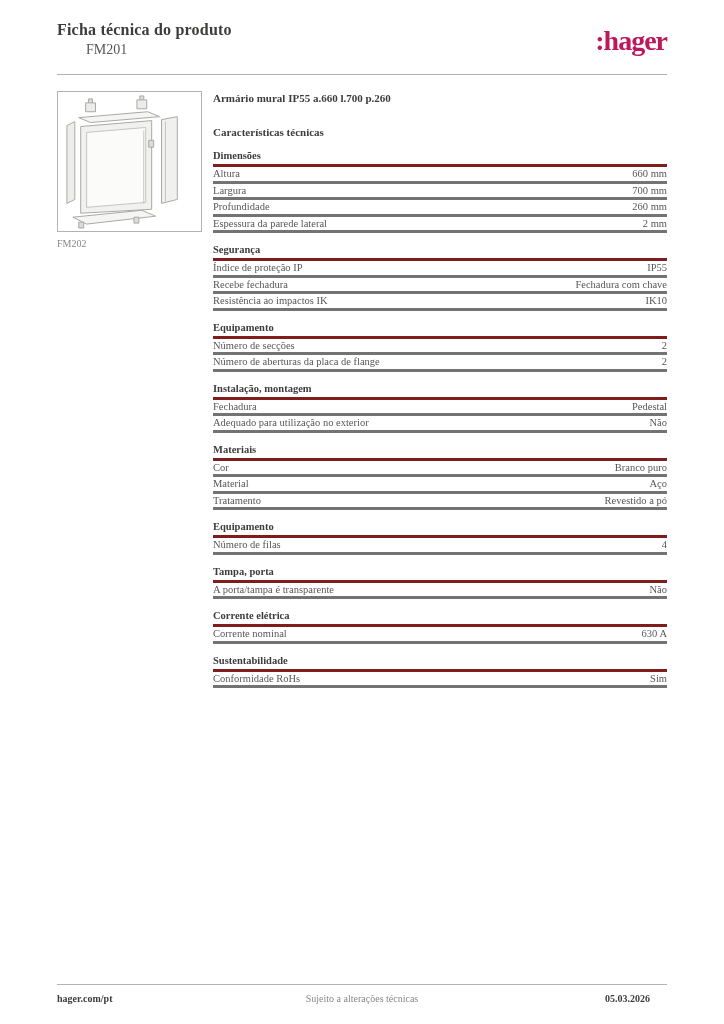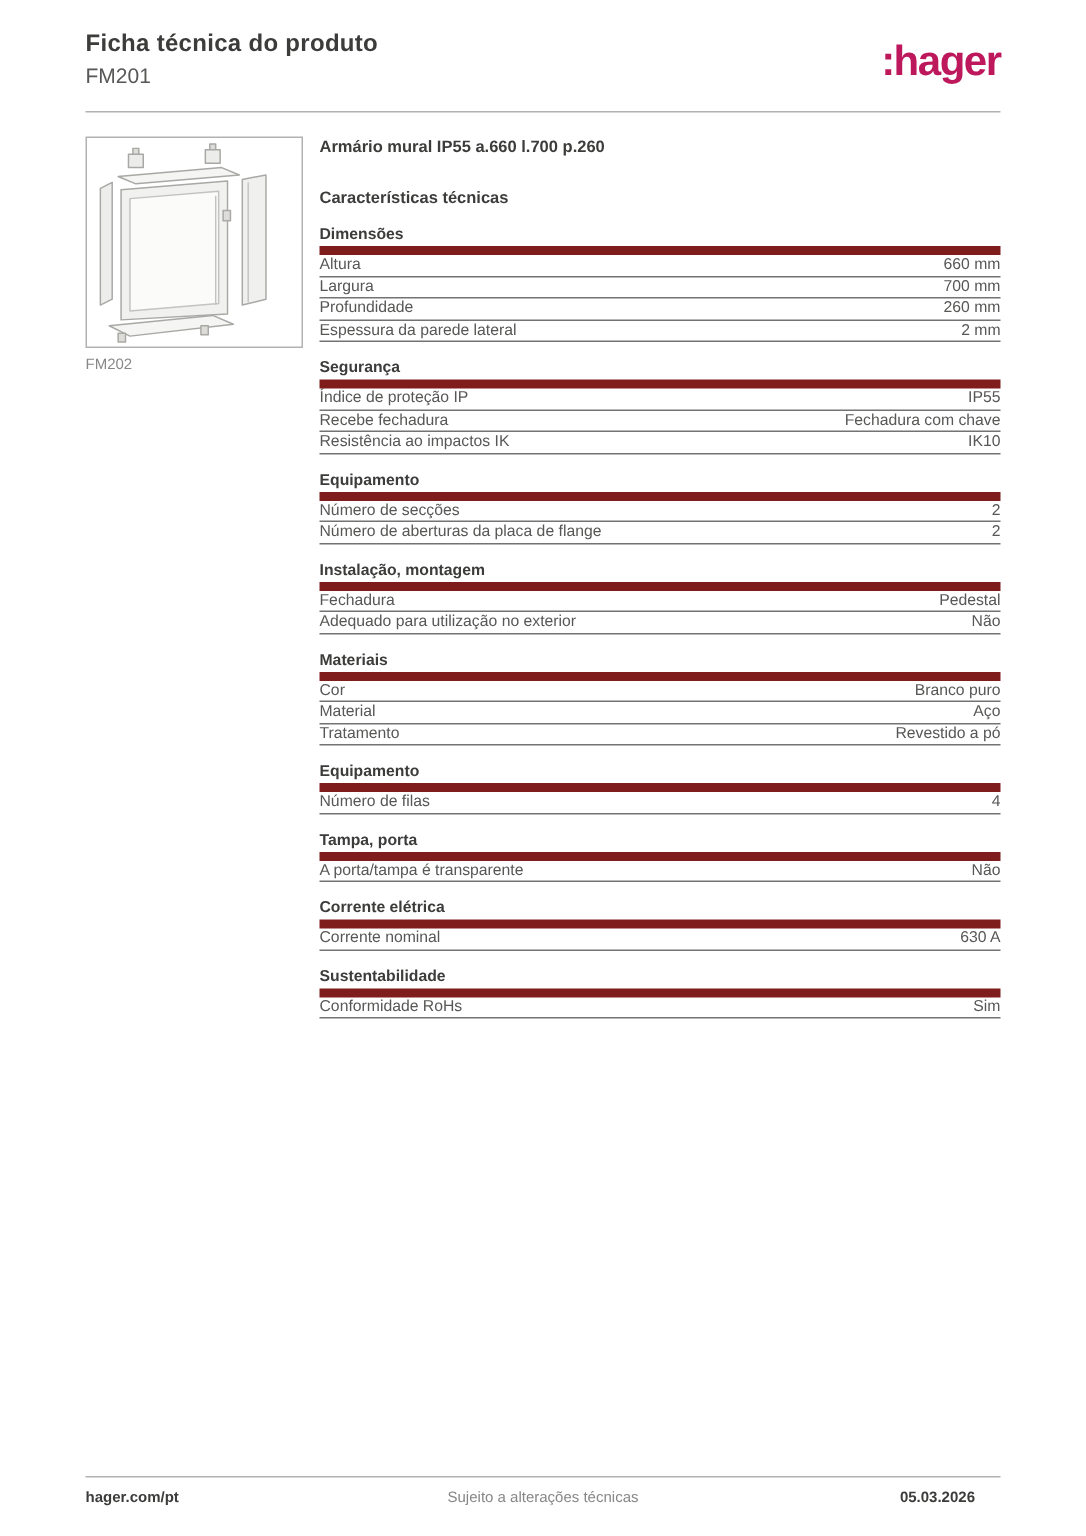--- a/index.html
+++ b/index.html
@@ -1,28 +1,28 @@
 <!DOCTYPE html>
 <html><head>
 <meta charset="utf-8">
 <style>
   * { margin:0; padding:0; box-sizing:border-box; }
   html,body { background:#ffffff; }
   .page {
     position:relative;
     width:724px; height:1024px;
     background:#ffffff;
-    font-family:Liberation Sans, sans-serif;
+    font-family:Liberation Serif, serif;
     color:#575756;
     overflow:hidden;
   }
   
   .header { position:absolute; top:21px; left:57px; right:57px; }
   .header-title { font-size:16px; font-weight:bold; color:#3c3c3b; letter-spacing:.2px; }
-  .header-code  { font-size:14px; color:#575756; margin-top:3px; }
+  .header-code  { font-size:14px; color:#575756; margin-top:3px;margin-left:29px; }
   .logo {
     position:absolute; right:0; top:6px;
     font-size:28px; font-weight:bold; letter-spacing:-1px;
     line-height:28px;
   }
   .rule { position:absolute; left:57px; right:57px; height:1px; background:#b2b2b2; }
   .rule-top    { top:74px; }
   .rule-bottom { top:984px; }
   
   .image-box {
@@ -33,29 +33,29 @@
     display:flex; align-items:center; justify-content:center;
   }
   .image-caption { position:absolute; top:238px; left:57px; font-size:10px; color:#878787; }
   
   .specs { position:absolute; top:92px; left:213px; width:454px; }
   .product-name  { font-size:11px; font-weight:bold; color:#3c3c3b; line-height:13px; }
   .specs-heading { font-size:11px; font-weight:bold; color:#3c3c3b; margin-top:21px; line-height:13px; }
   .section { margin-top:11px; }
   .section-title {
     font-size:10.5px; font-weight:bold; color:#3c3c3b;
-    padding-bottom:2px; border-bottom:6px solid #7f1d1d;
+    padding-bottom:2px; border-bottom:3px solid #7f1d1d;
     line-height:12px;
   }
   .spec-row {
     display:flex; justify-content:space-between; align-items:baseline;
     font-size:10.5px; color:#575756;
     padding:1px 0 1px;
     line-height:11.5px;
-    border-bottom:1px solid #737373;
+    border-bottom:3px solid #737373;
   }
   .spec-label { text-align:left; }
   .spec-value { text-align:right; white-space:nowrap; padding-left:12px; }
   
   .footer { position:absolute; top:993px; left:57px; right:57px; height:14px; font-size:10px; }
   .footer-left  { position:absolute; left:0; font-weight:bold; color:#3c3c3b; }
   .footer-center{ position:absolute; left:50%; transform:translateX(-50%); color:#878787; }
   .footer-right { position:absolute; right:17px; font-weight:bold; color:#3c3c3b; }
   
   .illu { display:block; }

